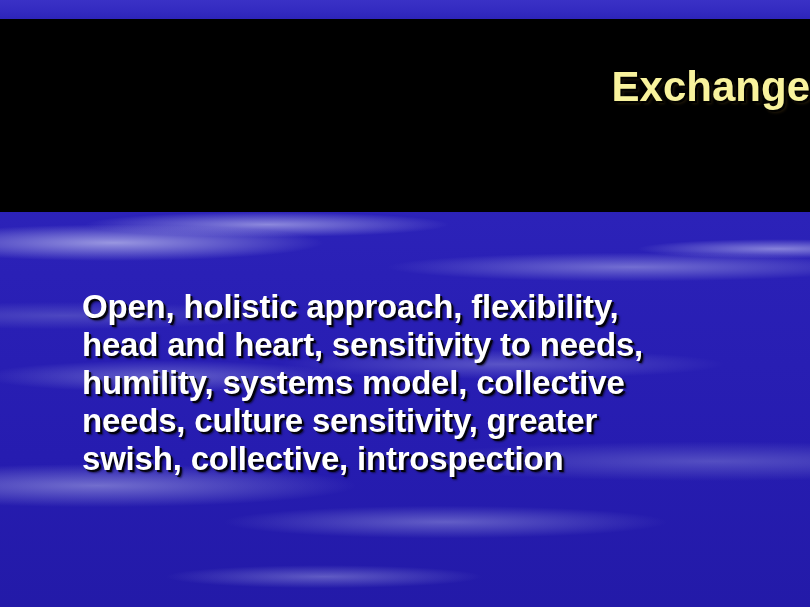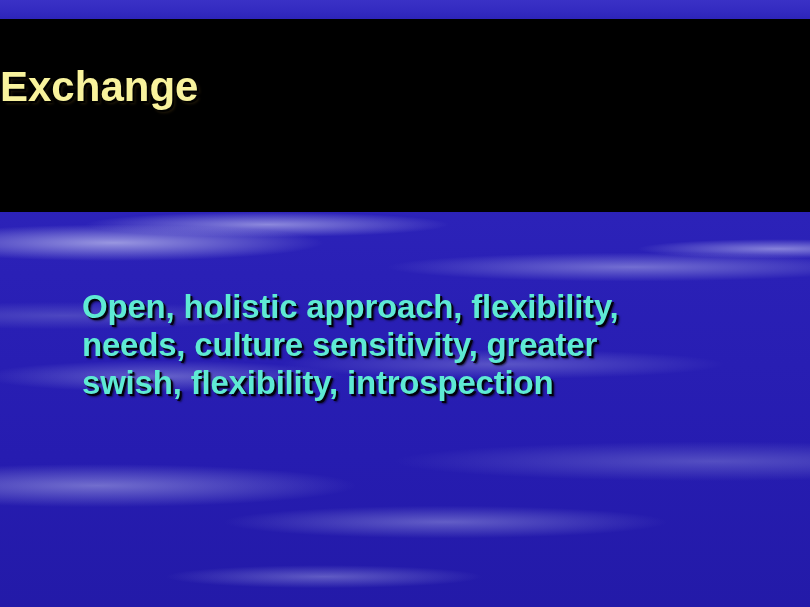--- a/index.html
+++ b/index.html
@@ -56,21 +56,21 @@
     left: 0; top: 19px;
     width: 810px;
     height: 193px;
     background: #000000;
   }
 
   #slide-title {
     position: absolute;
     left: 0; top: 66px;
     width: 810px;
-    text-align: left;
+    text-align: right;
     font-size: 42px;
     font-weight: bold;
     line-height: 1.0;
     color: #f9f39d;
     letter-spacing: 0px;
     text-shadow:
        2px 2px 0 rgba(0,0,0,0.9),
        3px 3px 3px rgba(40,30,10,0.8);
     white-space: nowrap;
   }
@@ -80,21 +80,21 @@
     position: absolute;
     left: 82px;
     top: 288px;
     width: 712px;
   }
 
   .body-line {
     font-size: 33px;
     font-weight: bold;
     line-height: 38px;
-    color: #5eead4;
+    color: #ffffff;
     letter-spacing: -0.2px;
     white-space: nowrap;
     text-shadow:
        2px 2px 0px rgba(0,0,0,0.85),
        3px 3px 2px rgba(0,0,0,0.55);
   }
 </style>
 </head>
 <body>
 
@@ -103,17 +103,19 @@
   <div id="bg-texture"></div>
 
   <div id="top-strip"></div>
 
   <div id="title-band"></div>
 
   <div id="slide-title">Exchange</div>
 
   <div id="body-block">
     <div class="body-line">Open, holistic approach, flexibility,</div>
+    <div class="body-line">head and heart, sensitivity to needs,</div>
+    <div class="body-line">humility, systems model, collective</div>
     <div class="body-line">needs, culture sensitivity, greater</div>
-    <div class="body-line">swish, flexibility, introspection</div>
+    <div class="body-line">swish, collective, introspection</div>
   </div>
 
 </div>
 
 </body></html>

